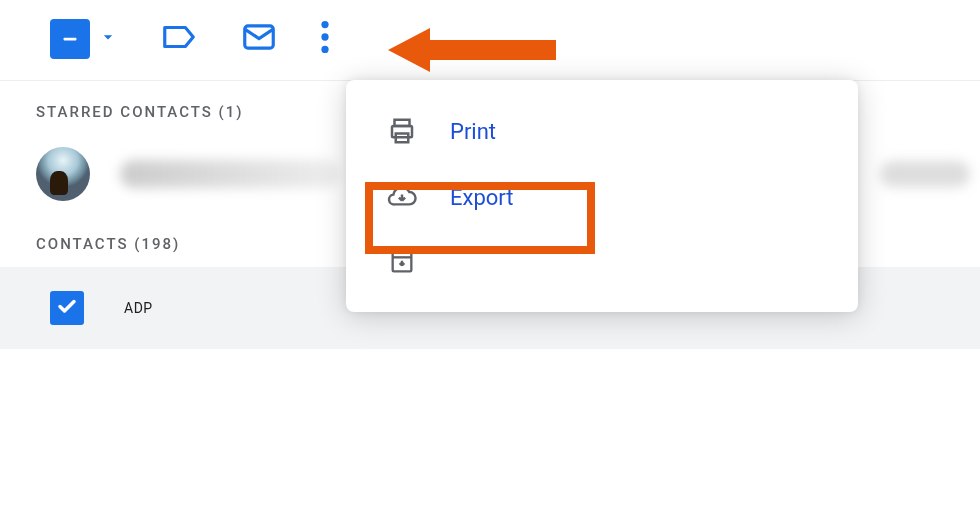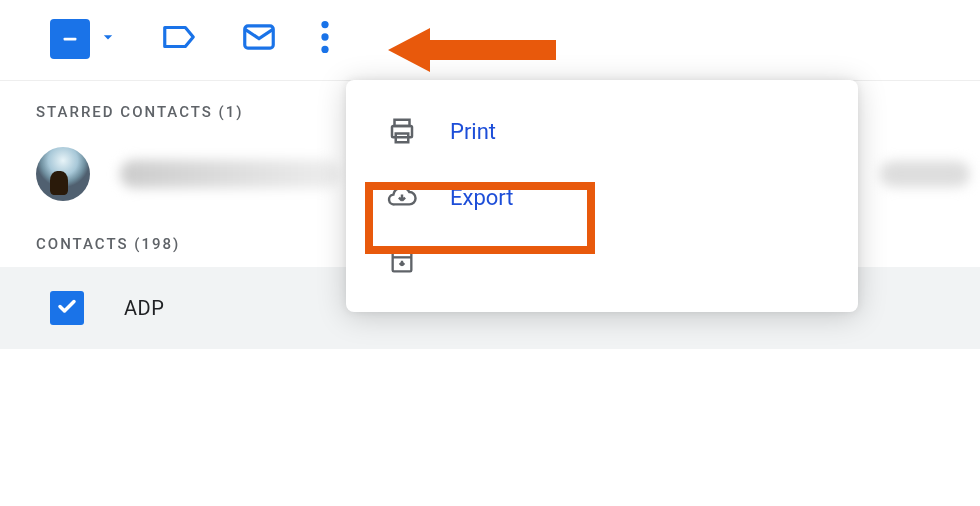--- a/index.html
+++ b/index.html
@@ -98,21 +98,21 @@
     .checkbox {
       width: 34px;
       height: 34px;
       background: #1a73e8;
       border-radius: 3px;
       display: flex;
       align-items: center;
       justify-content: center;
     }
     .contact-name {
-      font-size: 20px;
+      font-size: 14px;
       color: #202124;
       letter-spacing: 0.5px;
     }
 
     .dropdown {
       position: absolute;
       left: 346px;
       top: 80px;
       width: 512px;
       background: #fff;

